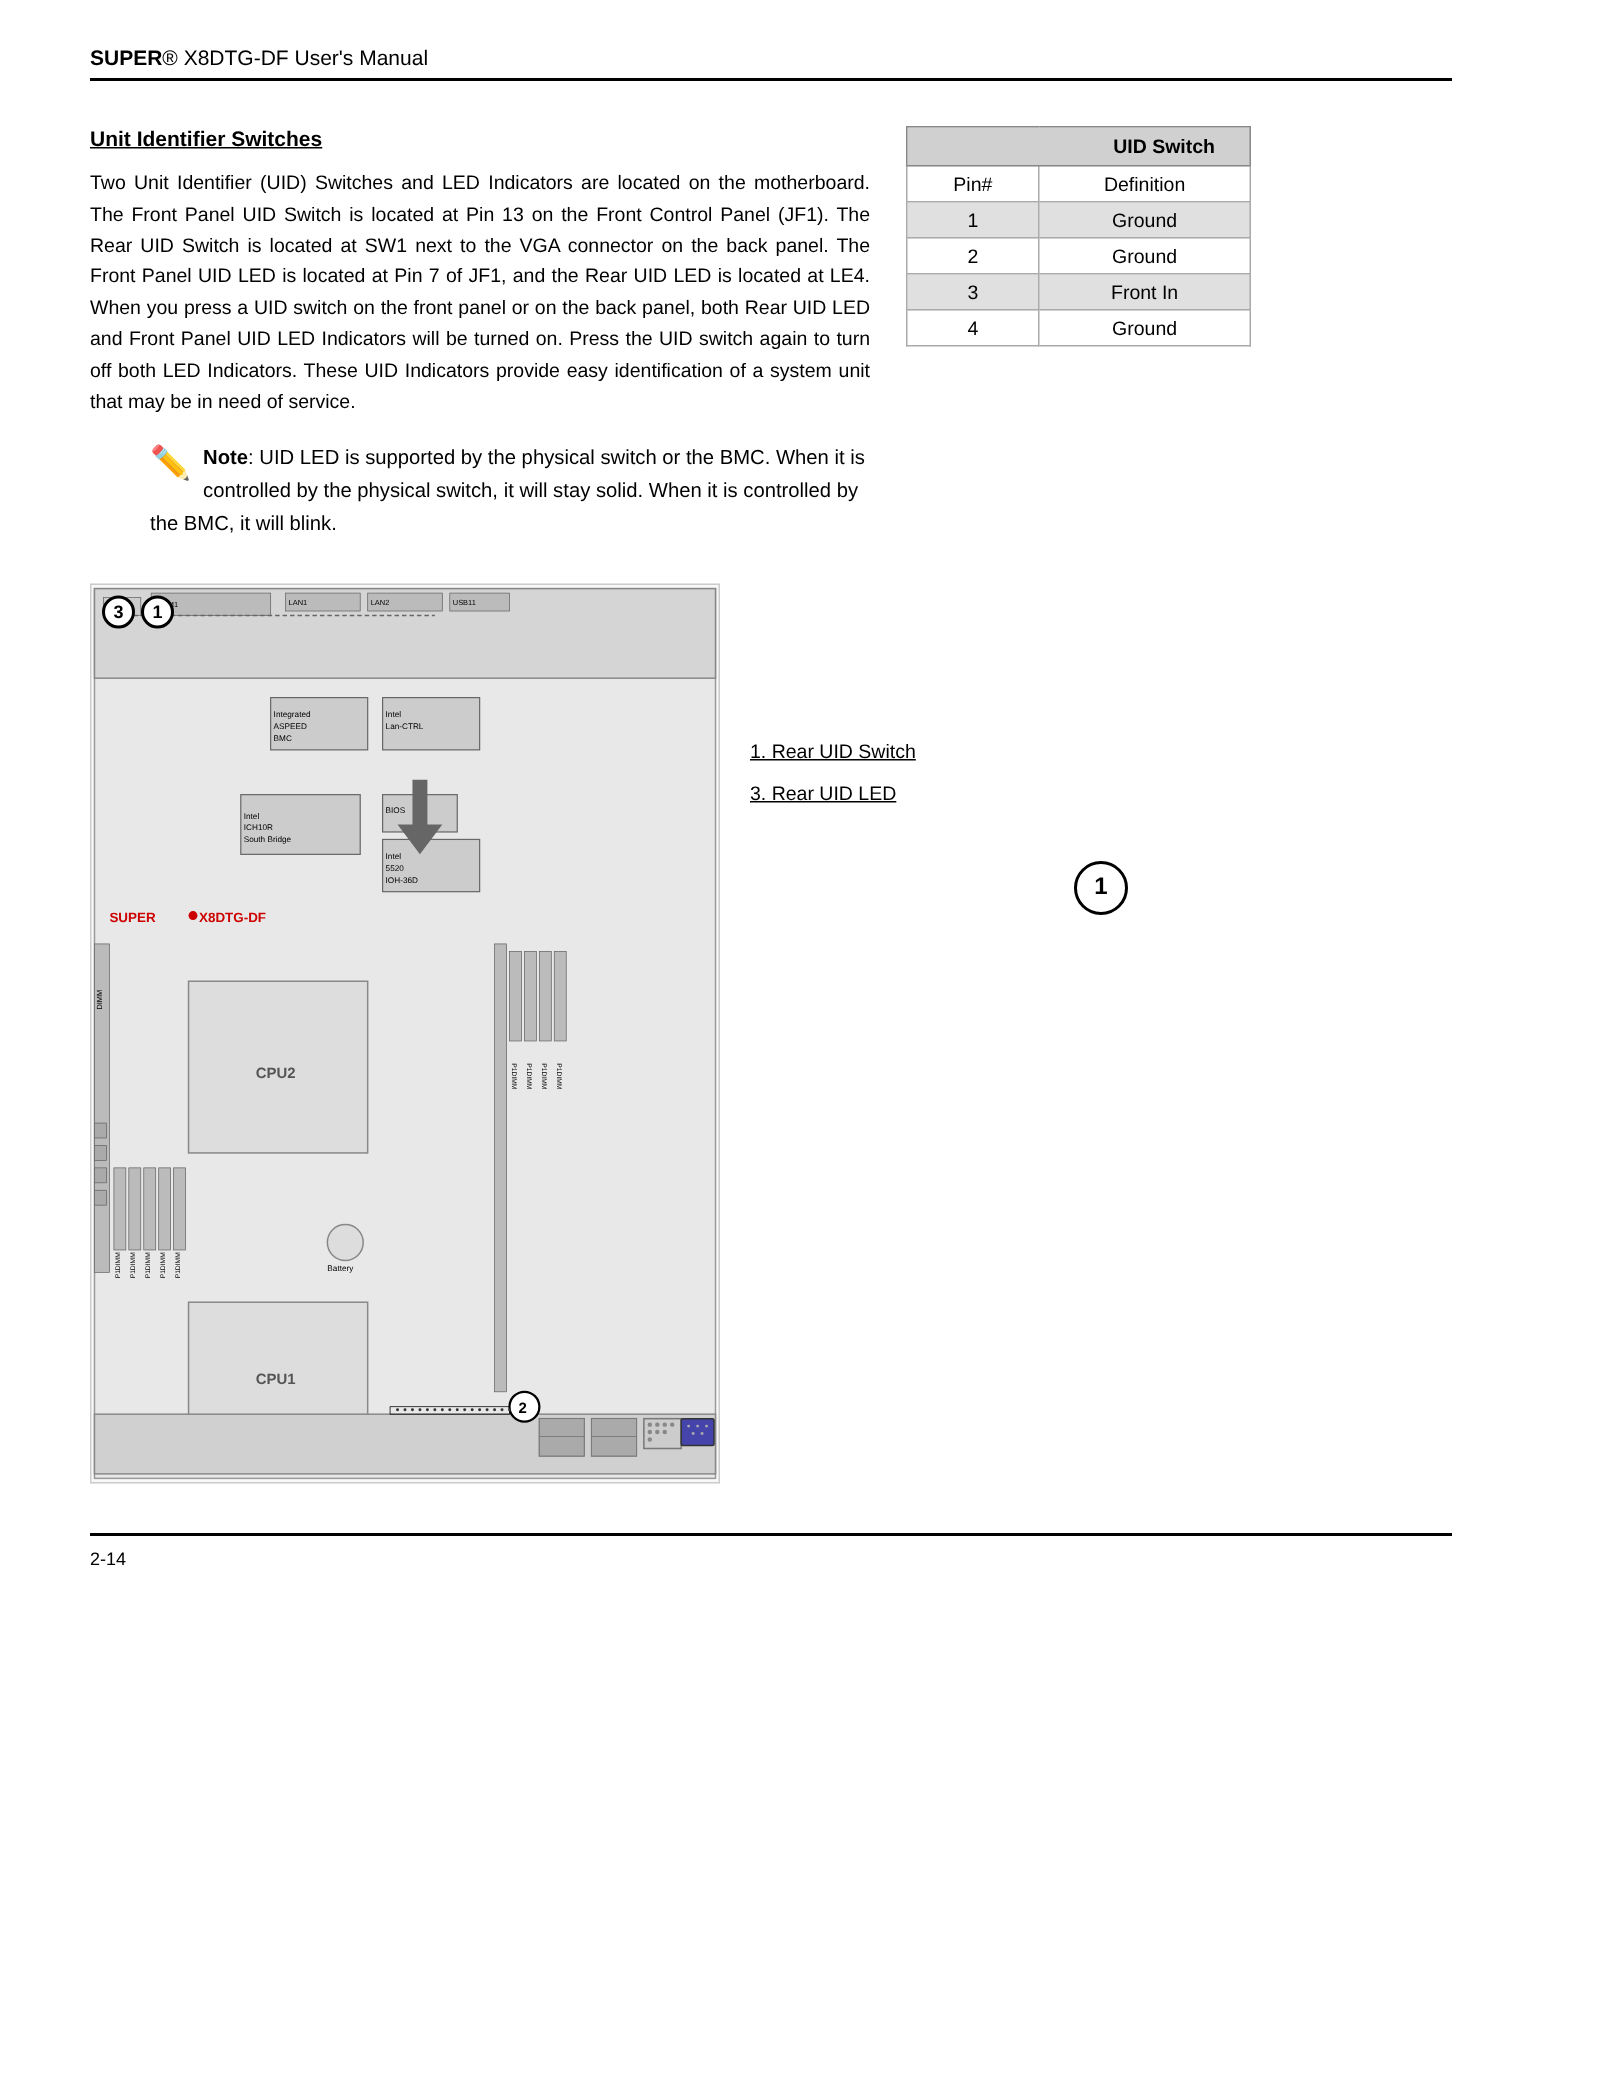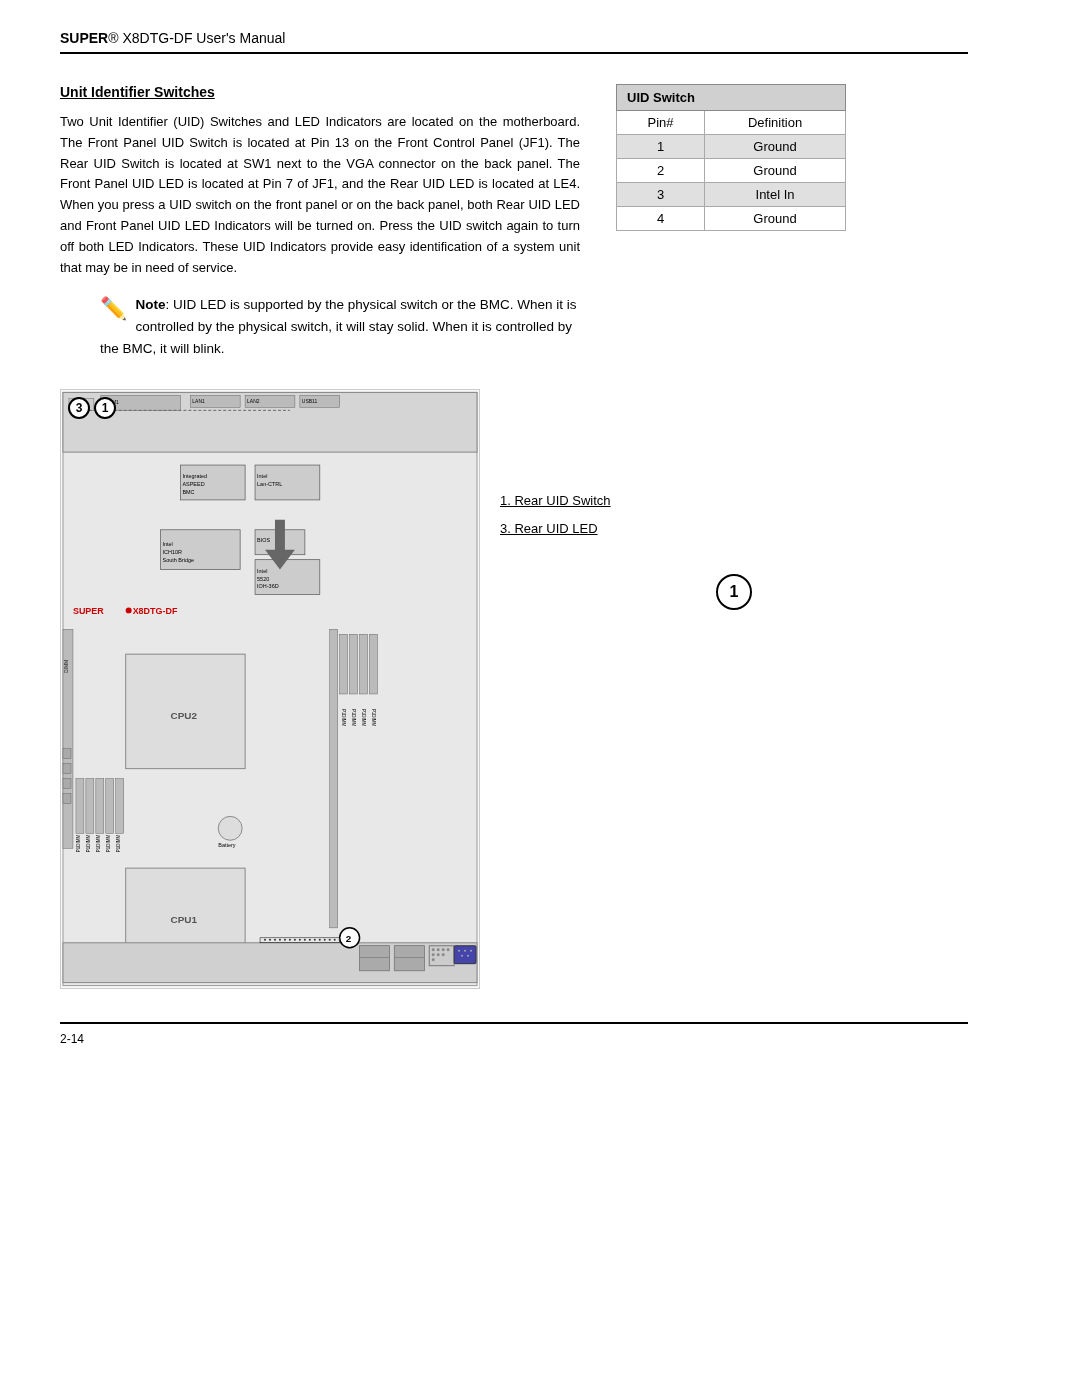--- a/index.html
+++ b/index.html
@@ -26,21 +26,21 @@
     }
     .header-title {
       font-size: 14px;
     }
     .header-title .super {
       font-variant: small-caps;
       font-weight: bold;
     }
     .content-area {
       display: flex;
-      gap: 36px;
+      gap: 24px;
     }
     .left-column {
       flex: 1;
       max-width: 520px;
     }
     .right-column {
       width: 230px;
       flex-shrink: 0;
     }
     .section-title {
@@ -72,22 +72,22 @@
     }
     
     .uid-table {
       border-collapse: collapse;
       width: 100%;
       font-size: 13px;
     }
     .uid-table th {
       background: #d0d0d0;
       font-weight: bold;
-      text-align: left;
-      padding: 5px 10px;
+      text-align: right;
+      padding: 5px 23px;
       border: 1px solid #888;
       margin-top: 16px;
     }
     .uid-table td {
       padding: 4px 10px;
       border: 1px solid #aaa;
       font-size: 13px;
       text-align: center;
     }
     .uid-table .col-header td {
@@ -186,21 +186,21 @@
           <tr class="shaded">
             <td>1</td>
             <td>Ground</td>
           </tr>
           <tr class="white">
             <td>2</td>
             <td>Ground</td>
           </tr>
           <tr class="shaded">
             <td>3</td>
-            <td>Intel In</td>
+            <td>Front In</td>
           </tr>
           <tr class="white">
             <td>4</td>
             <td>Ground</td>
           </tr>
         </tbody>
       </table>
     </div>
   </div>
 

